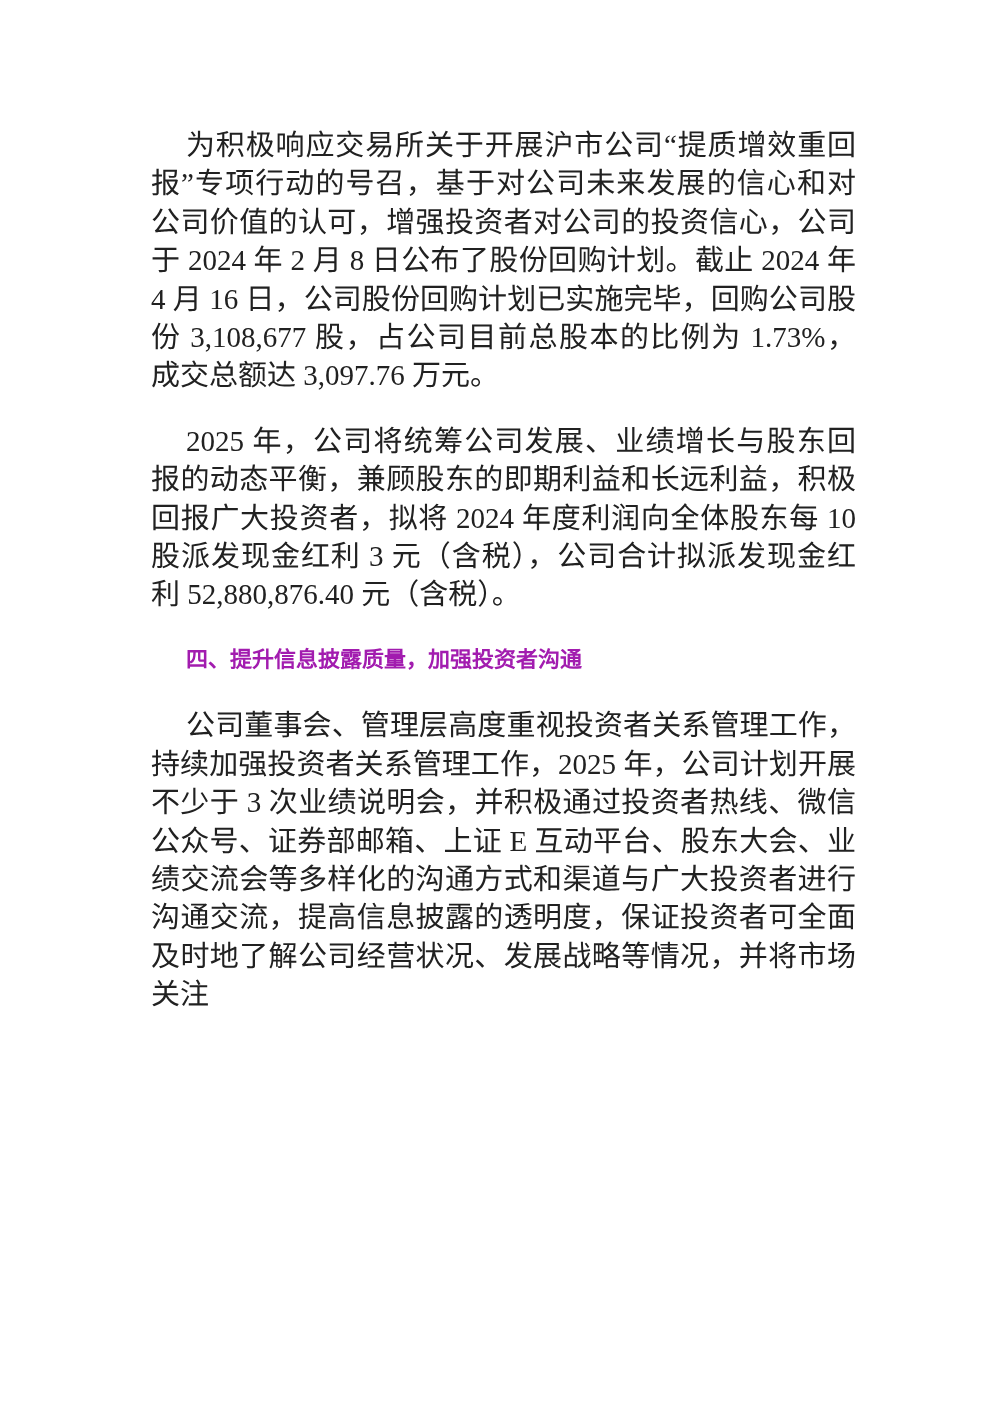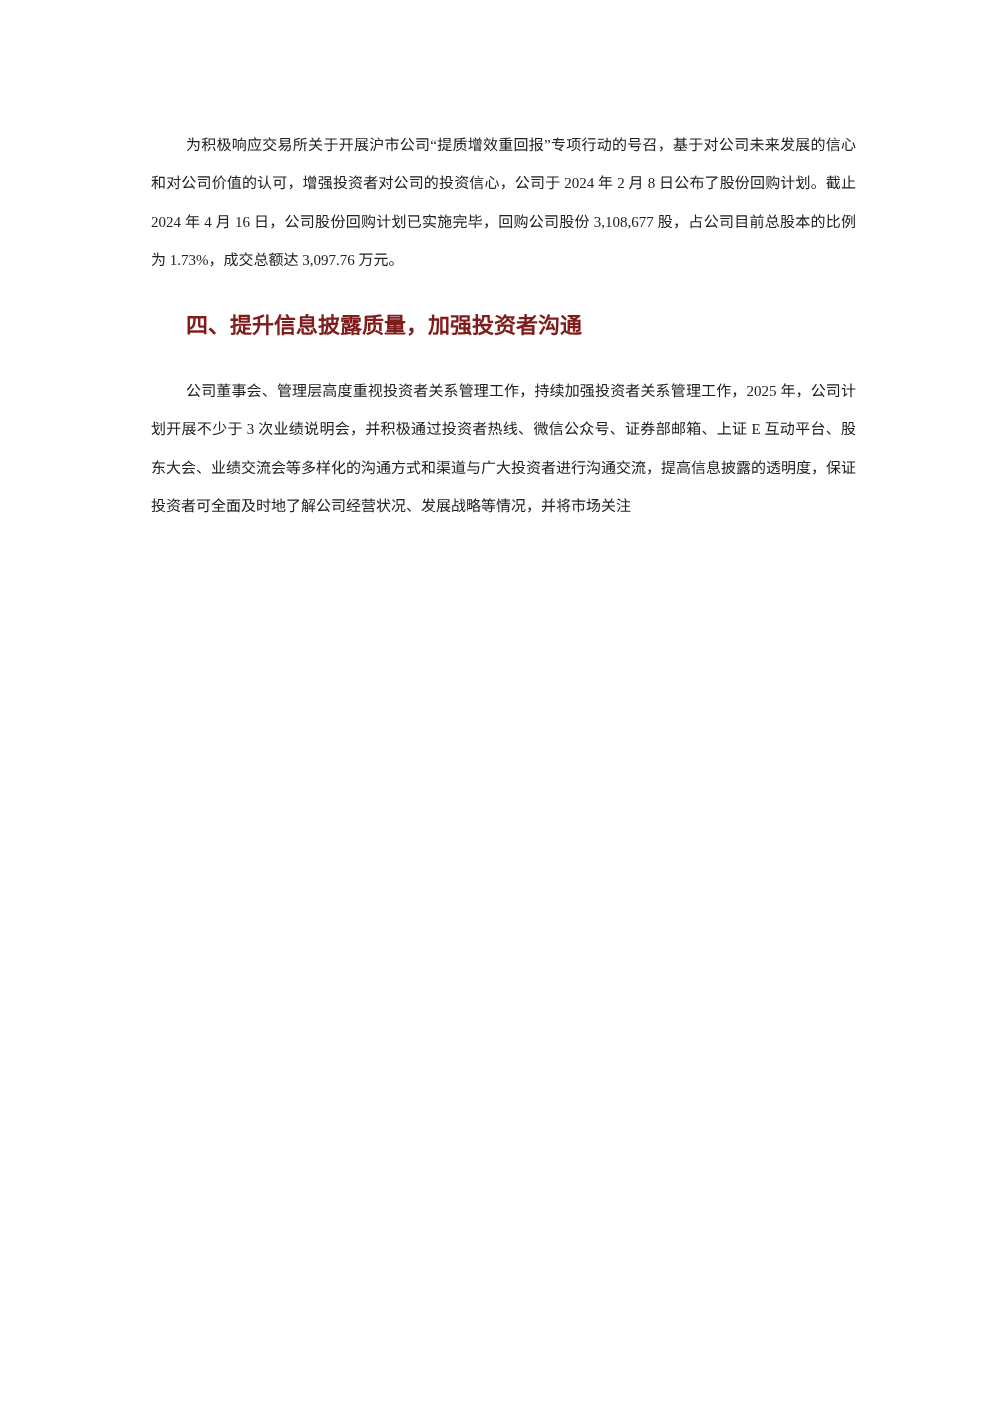--- a/index.html
+++ b/index.html
@@ -19,44 +19,45 @@
     background: #ffffff;
   }
   .doc-content {
     position: absolute;
     left: 151px;
     top: 126px;
     width: 705px;
   }
   .para {
     font-family: "Liberation Serif", "DejaVu Serif", serif;
-    font-size: 15px;
+    font-size: 29px;
     line-height: 38.4px;
     color: #212121;
     text-align: justify;
     text-justify: inter-ideograph;
     text-indent: 35px;
     margin: 0 0 27px 0;
     word-break: break-word;
   }
   .heading {
     font-family: "Liberation Sans", "DejaVu Sans", sans-serif;
     font-weight: 700;
     font-size: 22px;
     line-height: 38.4px;
-    color: #7f1d1d;
+    color: #a21caf;
     text-indent: 35px;
     margin: 0 0 27px 0;
   }
   .para:last-child {
     margin-bottom: 12px;
   }
 </style>
 </head>
 <body>
 
 <div class="page">
   <div class="doc-content">
     <p class="para">为积极响应交易所关于开展沪市公司“提质增效重回报”专项行动的号召，基于对公司未来发展的信心和对公司价值的认可，增强投资者对公司的投资信心，公司于 2024 年 2 月 8 日公布了股份回购计划。截止 2024 年 4 月 16 日，公司股份回购计划已实施完毕，回购公司股份 3,108,677 股，占公司目前总股本的比例为 1.73%，成交总额达 3,097.76 万元。</p>
+    <p class="para">2025 年，公司将统筹公司发展、业绩增长与股东回报的动态平衡，兼顾股东的即期利益和长远利益，积极回报广大投资者，拟将 2024 年度利润向全体股东每 10 股派发现金红利 3 元（含税），公司合计拟派发现金红利 52,880,876.40 元（含税）。</p>
     <h2 class="heading">四、提升信息披露质量，加强投资者沟通</h2>
     <p class="para">公司董事会、管理层高度重视投资者关系管理工作，持续加强投资者关系管理工作，2025 年，公司计划开展不少于 3 次业绩说明会，并积极通过投资者热线、微信公众号、证券部邮箱、上证 E 互动平台、股东大会、业绩交流会等多样化的沟通方式和渠道与广大投资者进行沟通交流，提高信息披露的透明度，保证投资者可全面及时地了解公司经营状况、发展战略等情况，并将市场关注</p>
   </div>
 </div>
 
 </body></html>

